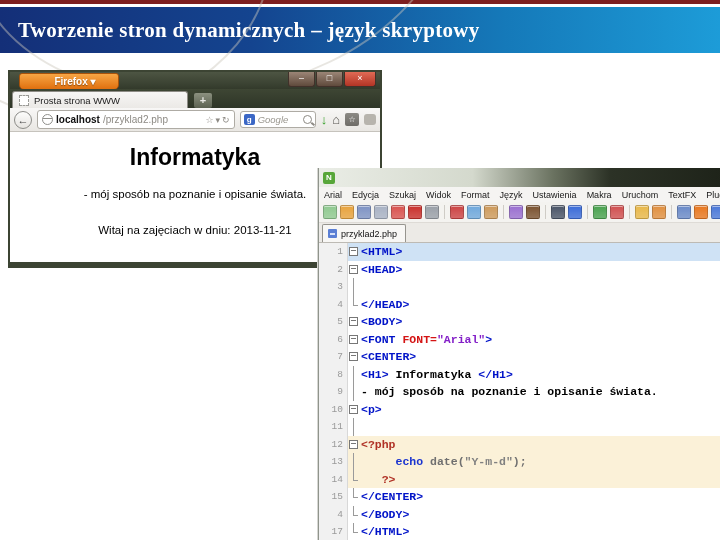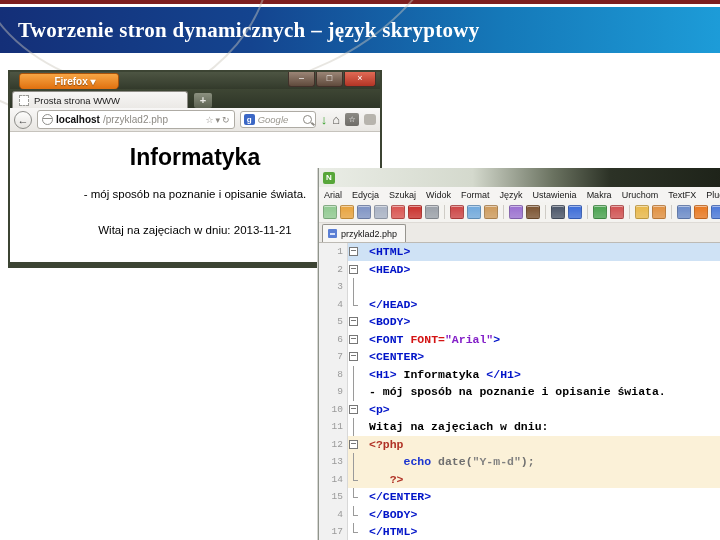--- a/index.html
+++ b/index.html
@@ -94,21 +94,21 @@
       border-right:1px solid #d8d8d8;font-size:9.5px;font-weight:normal;}
   .rowbody{flex:1 1 auto;display:flex;}
   .rowbody.hl-sel{background:#cfe2f5;}
   .rowbody.hl-php{background:#fbf1d8;}
   .fold{flex:0 0 11px;position:relative;display:flex;align-items:center;justify-content:center;}
   .f-line::before{content:'';position:absolute;left:5px;top:0;bottom:0;width:1px;background:#9a9a9a;}
   .f-end::before{content:'';position:absolute;left:5px;top:0;height:9px;width:4px;
       border-left:1px solid #9a9a9a;border-bottom:1px solid #9a9a9a;}
   .fbox{width:7px;height:7px;border:1px solid #777;background:#fff;position:relative;}
   .fbox::after{content:'';position:absolute;left:1px;right:1px;top:2px;height:1px;background:#777;}
-  .codetext{padding-left:10px;white-space:pre;}
+  .codetext{padding-left:2px;white-space:pre;}
   .c-tag{color:#0013c8;}
   .c-attr{color:#d41414;}
   .c-value{color:#8420c8;}
   .c-text{color:#000;}
   .c-phpdelim{color:#b03226;}
   .c-keyword{color:#1a34d0;}
   .c-plain{color:#707070;}
   .c-string{color:#808080;}
 </style>
 </head>
@@ -298,21 +298,20 @@
             <span class="fold">
               <span class="fbox"></span>
             </span>
             <div class="codetext"><span class="c-tag">&lt;p&gt;</span></div>
           </div>
         </div>
         <div class="crow">
           <div class="ln">11</div>
           <div class="rowbody">
             <span class="fold f-line"></span>
-            <div class="codetext"><span class="c-text">Witaj na zajęciach w dniu:</span></div>
           </div>
         </div>
         <div class="crow">
           <div class="ln">12</div>
           <div class="rowbody hl-php">
             <span class="fold">
               <span class="fbox"></span>
             </span>
             <div class="codetext"><span class="c-phpdelim">&lt;?php</span></div>
           </div>

